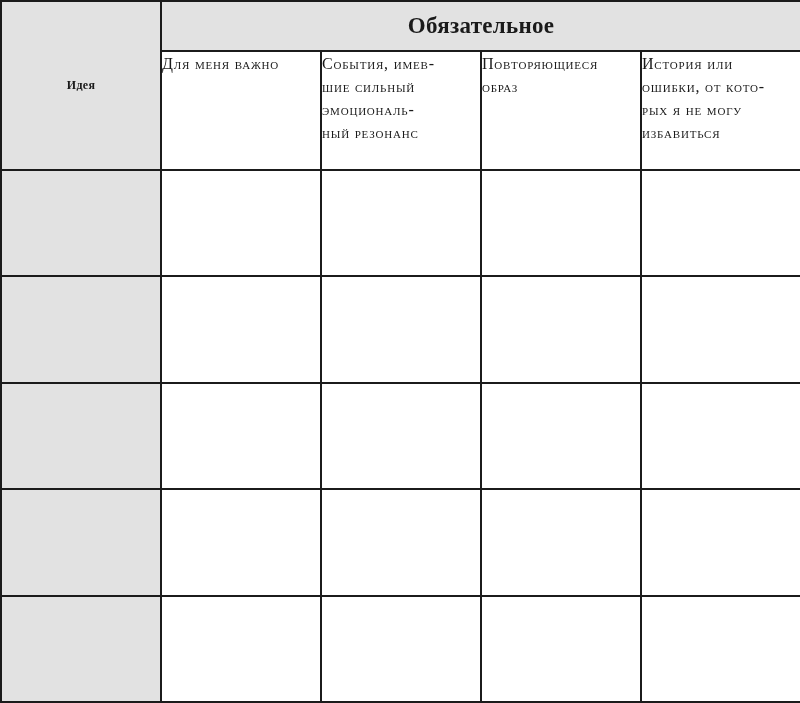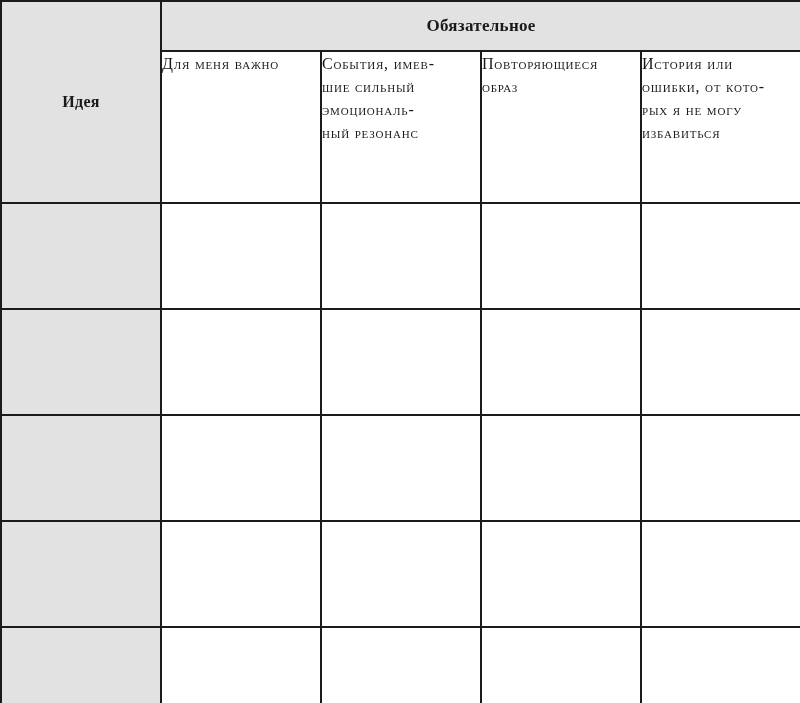--- a/index.html
+++ b/index.html
@@ -27,40 +27,40 @@
     padding: 0;
   }
   col.c { width: 160px; }
 
   
   .shaded { background: #e2e2e2; }
   .white-bg { background: #ffffff; }
 
   
   th.corner {
-    font-size: 16px;
+    font-size: 12px;
     font-weight: bold;
     text-align: center;
     vertical-align: middle;
     letter-spacing: 0.3px;
   }
 
   
   th.group {
     height: 50px;
-    font-size: 17px;
+    font-size: 23px;
     font-weight: bold;
     text-align: center;
     vertical-align: middle;
     letter-spacing: 0.3px;
   }
 
   
   th.colhead {
-    height: 152px;
+    height: 118px;
     font-weight: normal;
     font-size: 16px;
     font-variant: small-caps;
     letter-spacing: 0.8px;
     line-height: 23px;
     text-align: left;
     vertical-align: top;
     padding: 13px 8px 0 14px;
     white-space: pre-line;
   }

